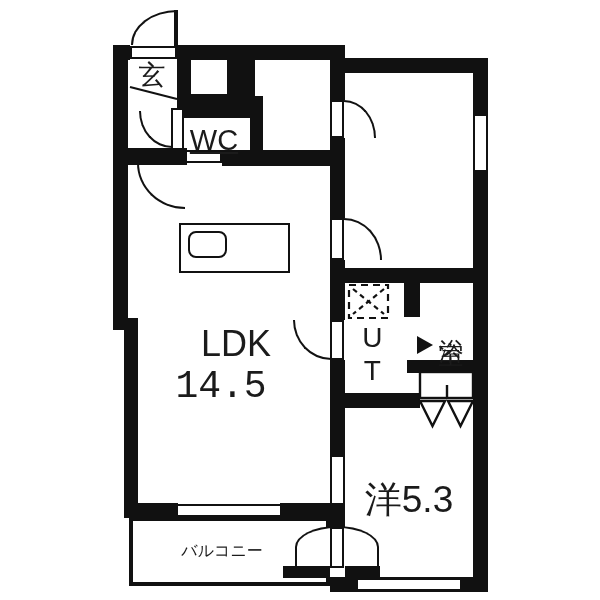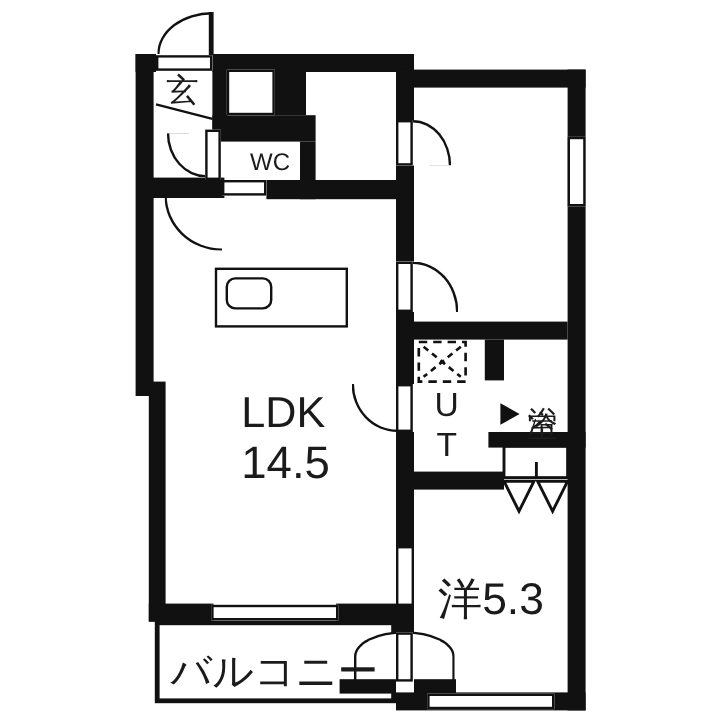--- a/index.html
+++ b/index.html
@@ -101,20 +101,20 @@
 
     <g stroke="#111" fill="#fff">
       <rect x="420" y="372" width="53" height="26" stroke-width="2.4"></rect>
       <line x1="447" y1="385" x2="447" y2="398" stroke-width="2.4"></line>
       <polygon points="420,401 445,401 432.5,426" stroke-width="2.4"></polygon>
       <polygon points="448,401 473,401 460.5,426" stroke-width="2.4"></polygon>
     </g>
   </svg>
 
   <div class="lbl" style="left:132px;top:61px;width:40px;font-size:27px;">玄</div>
-  <div class="lbl" style="left:195px;top:125px;width:60px;font-size:20px;">WC</div>
+  <div class="lbl" style="left:184px;top:125px;width:60px;font-size:29px;text-decoration:underline;">WC</div>
   <div class="lbl" style="left:176px;top:324px;width:120px;font-size:36px;text-align:center;">LDK</div>
-  <div class="lbl" style="left:178px;top:366px;width:120px;font-size:38px;">14.5</div>
+  <div class="lbl" style="left:161px;top:366px;width:120px;font-size:38px;font-family:Liberation Mono, monospace;">14.5</div>
   <div class="lbl vert" style="left:356px;top:318px;width:28px;height:74px;font-size:28px;">UT</div>
   <div class="lbl vert" style="left:437px;top:286px;width:28px;height:70px;font-size:25px;">浴室</div>
   <div class="lbl" style="left:344px;top:480px;width:130px;font-size:37px;">洋5.3</div>
-  <div class="lbl" style="left:142px;top:542px;width:160px;font-size:34px;">バルコニー</div>
+  <div class="lbl" style="left:142px;top:542px;width:160px;font-size:16px;">バルコニー</div>
 </div>
 
 </body></html>

